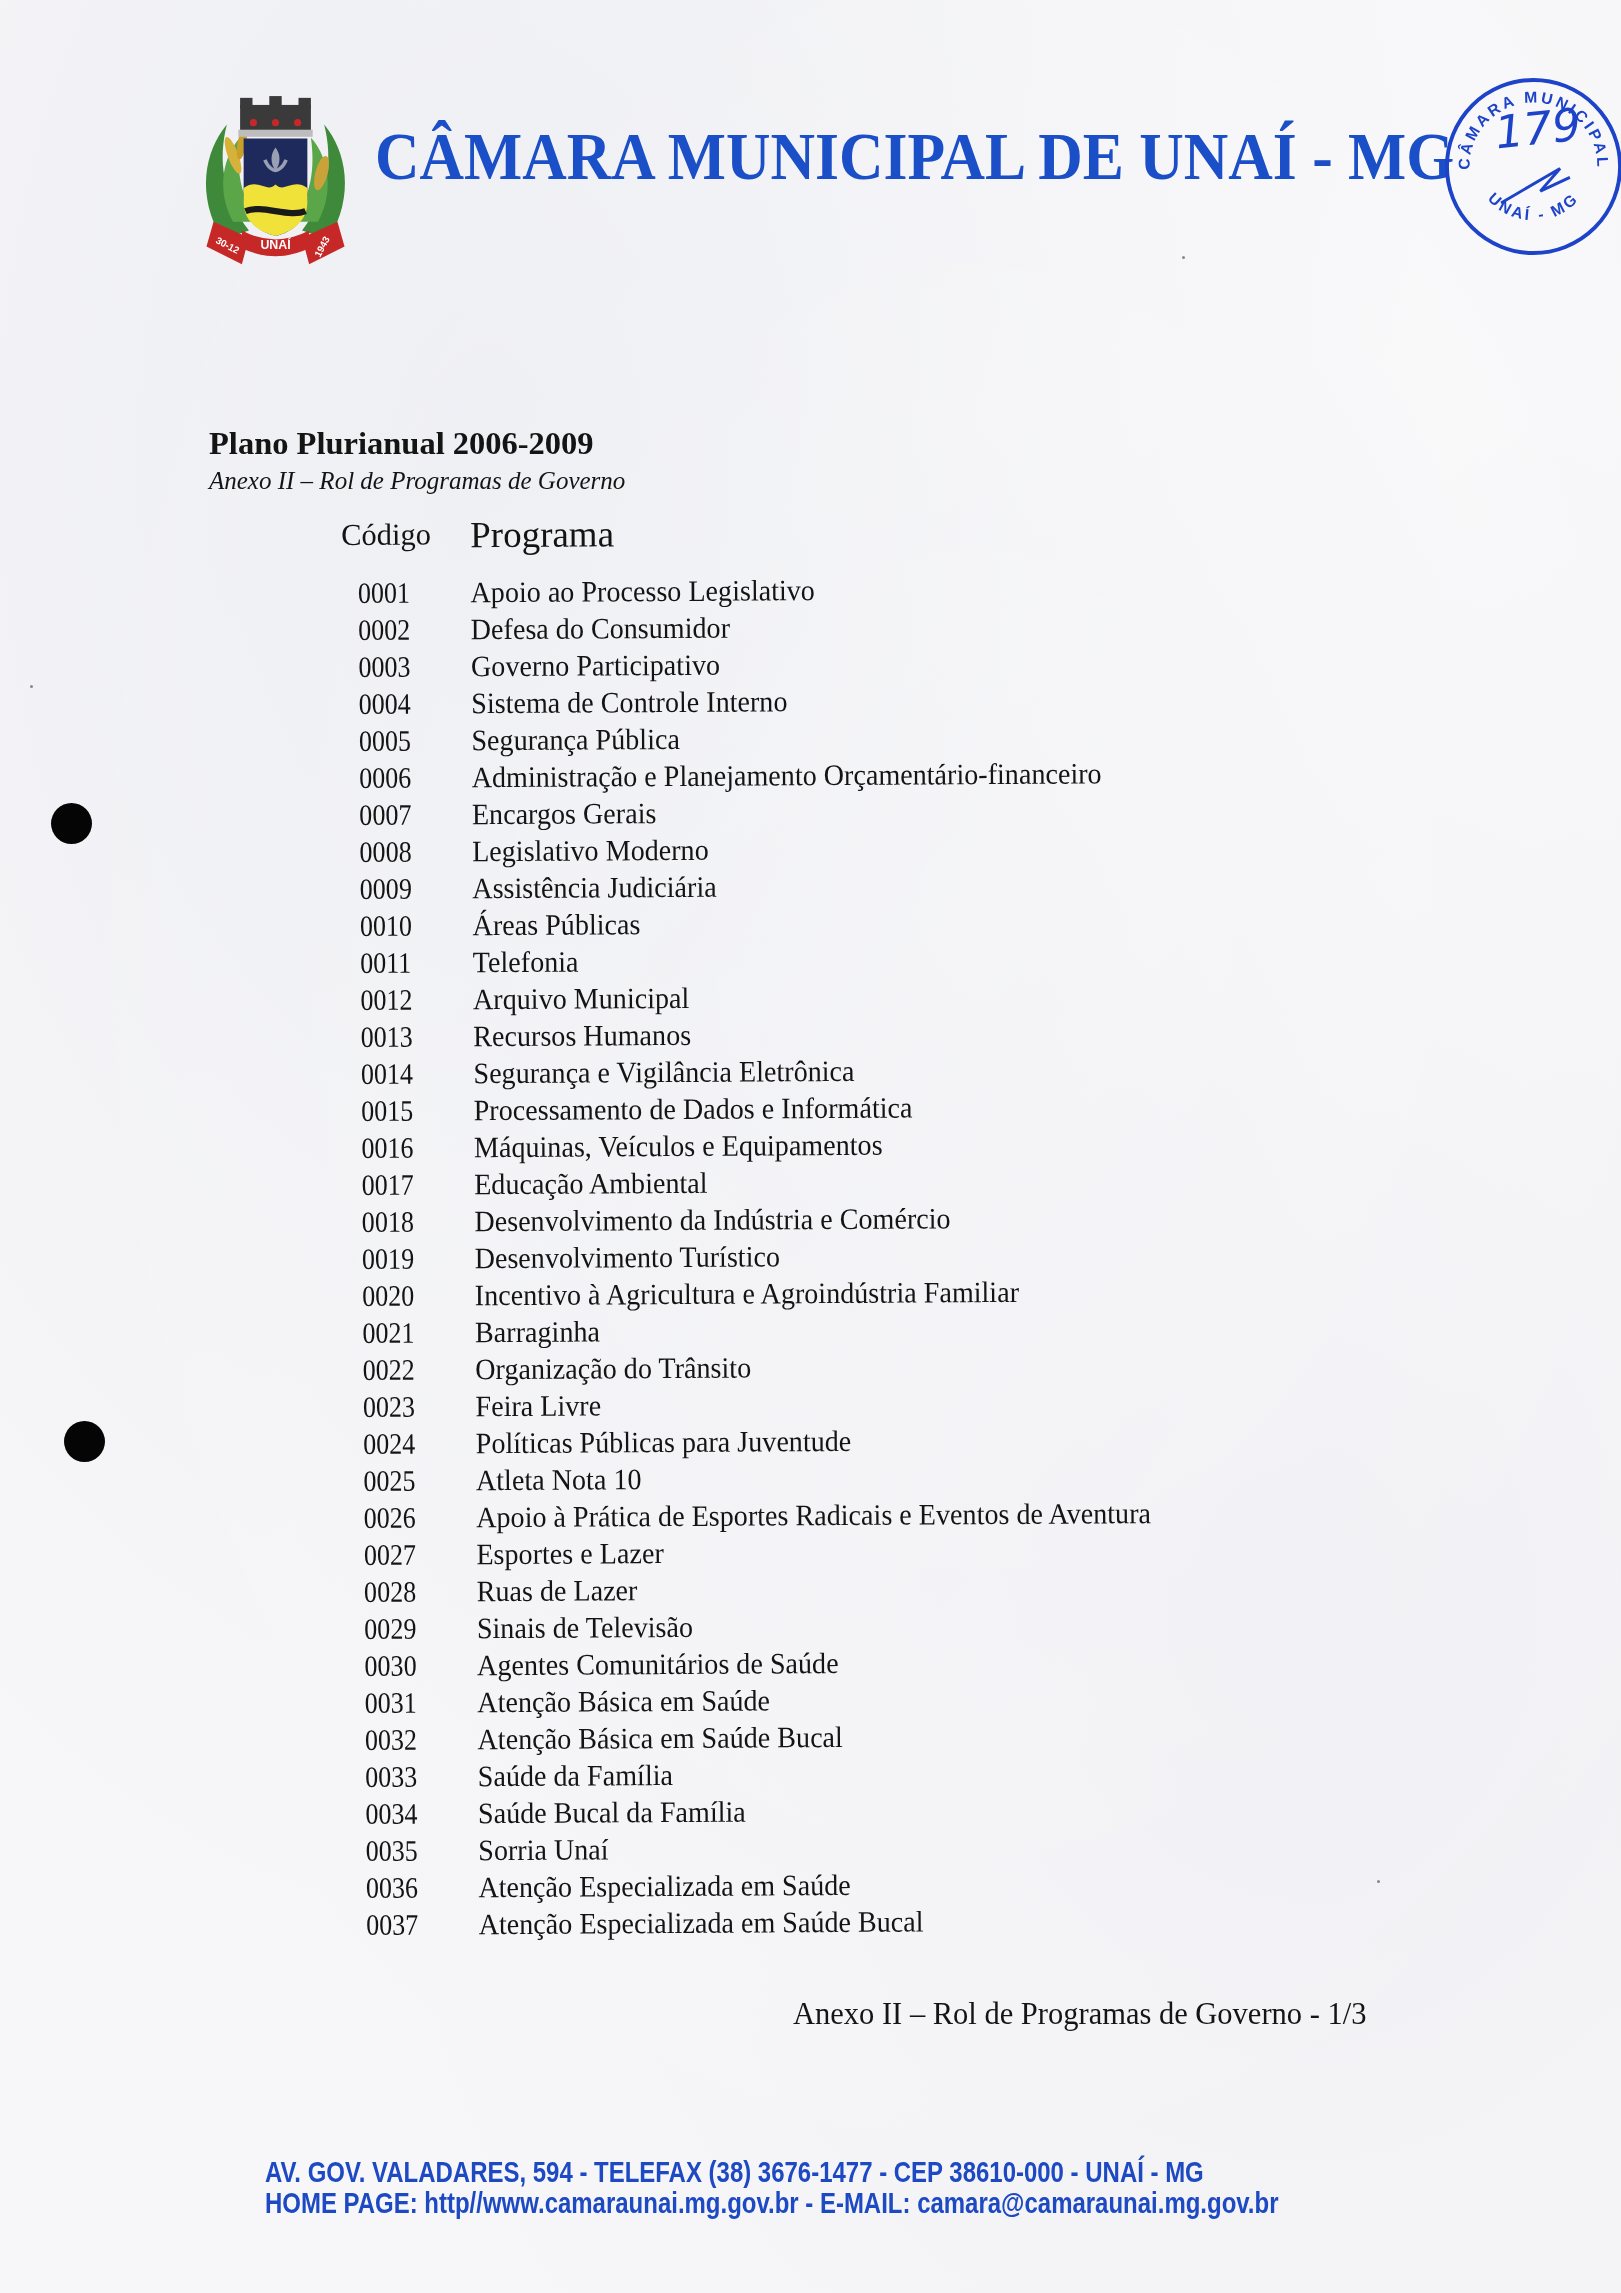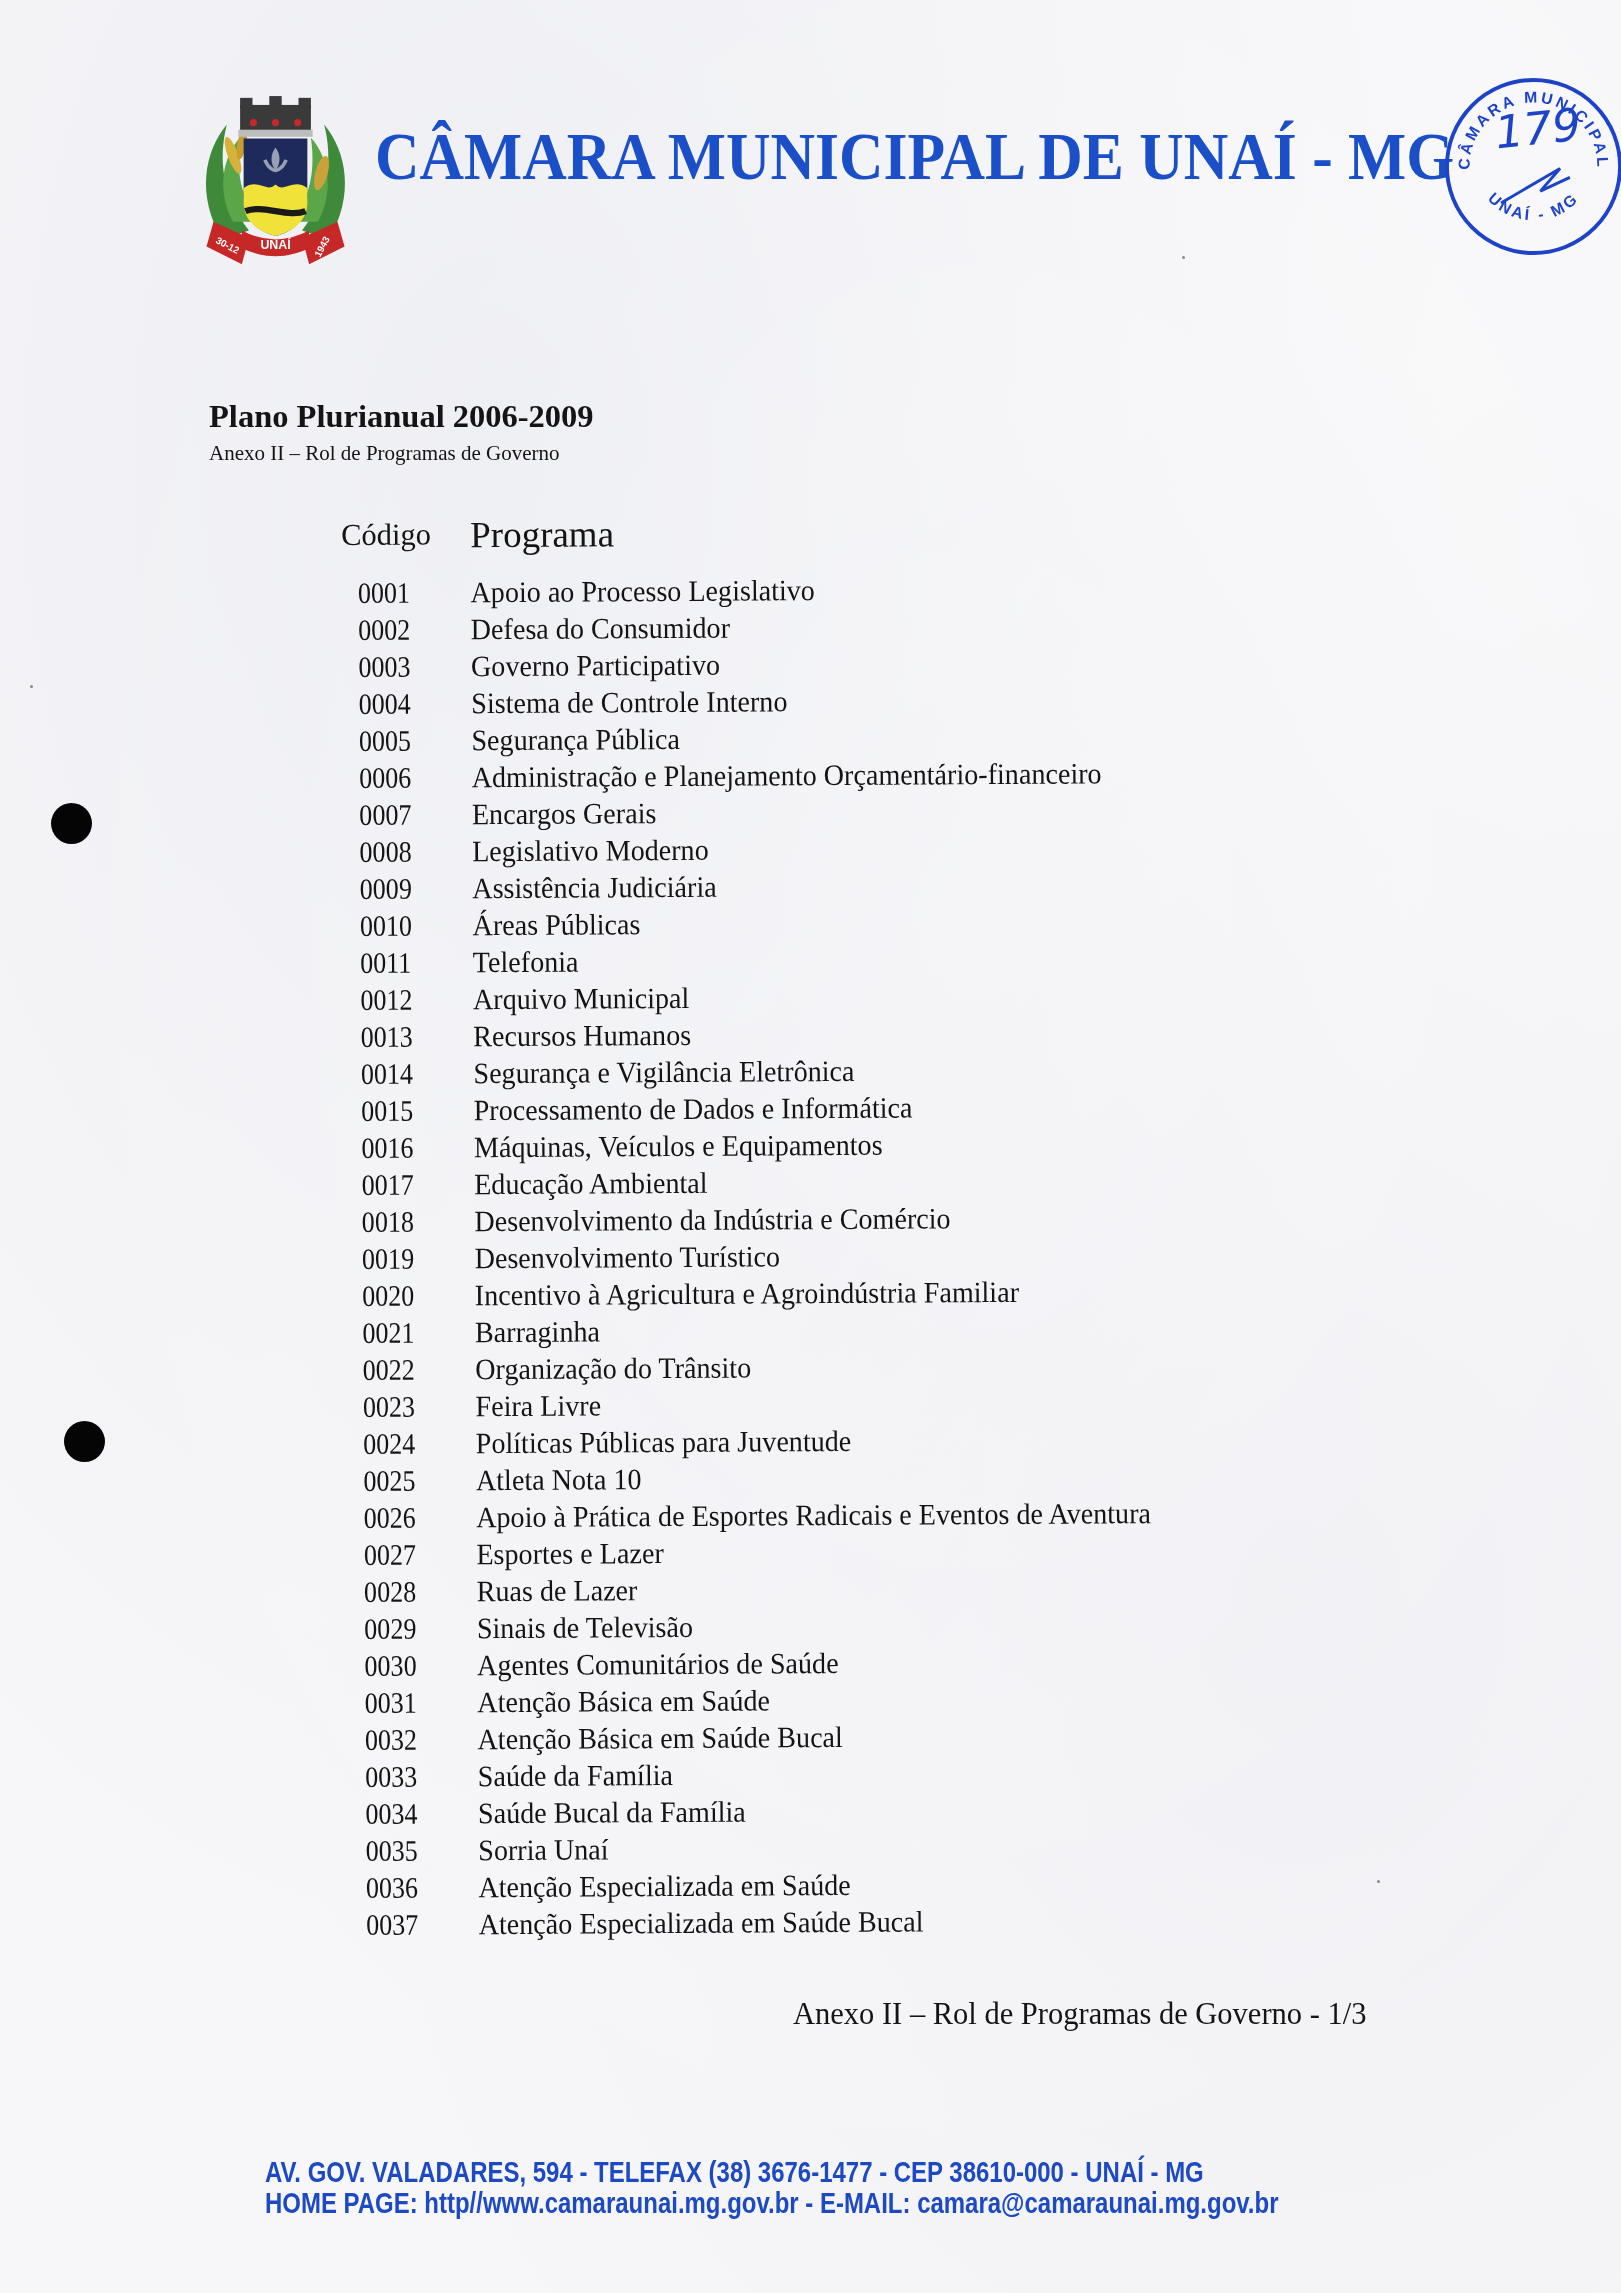--- a/index.html
+++ b/index.html
@@ -69,33 +69,34 @@
       font-size: 45px;
       color: #1d43c9;
       transform: rotate(-6deg);
       line-height: 1;
     }
 
     
     .doc-header {
       position: absolute;
       left: 209px;
-      top: 397px;
+      top: 424px;
     }
     .doc-title {
       font-weight: bold;
       font-size: 32.5px;
       line-height: 39px;
       white-space: nowrap;
     }
     .doc-subtitle {
-      font-size: 21px;
+      font-size: 25px;
       line-height: 39px;
       white-space: nowrap;
       margin-top: -2px;
+      font-style: italic;
     }
 
     .program-table {
       position: absolute;
       left: 341px;
       top: 510px;
       transform: rotate(-0.35deg);
       transform-origin: left top;
     }
     .table-head {

